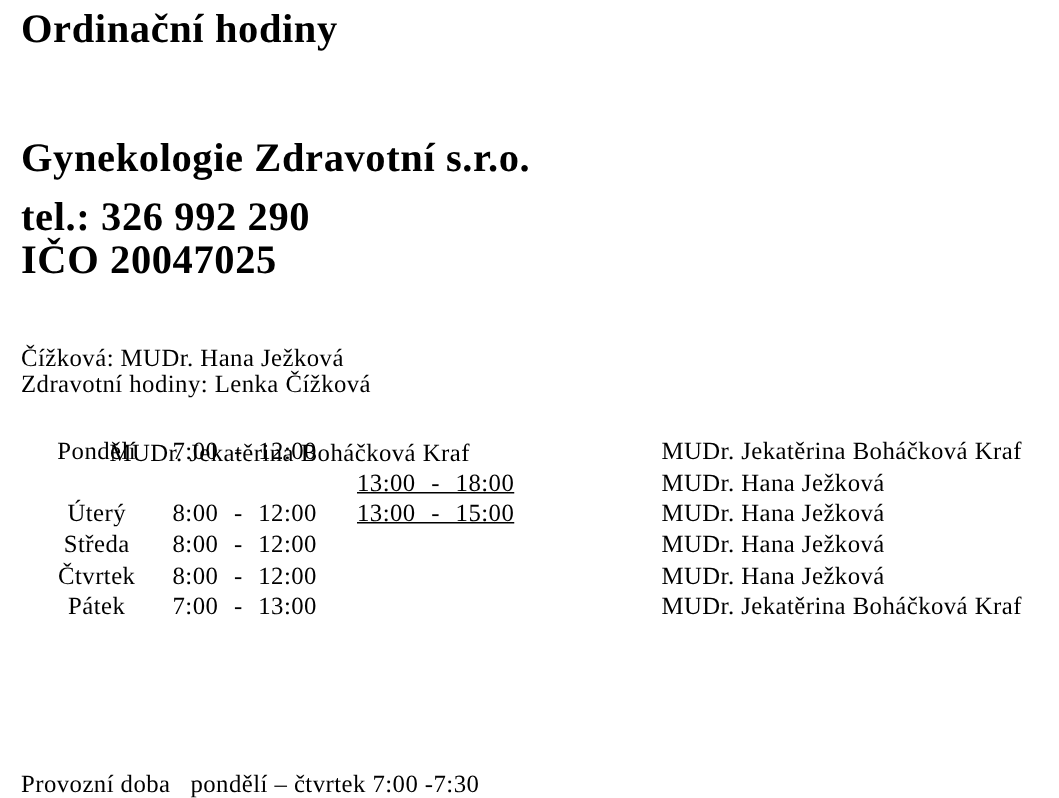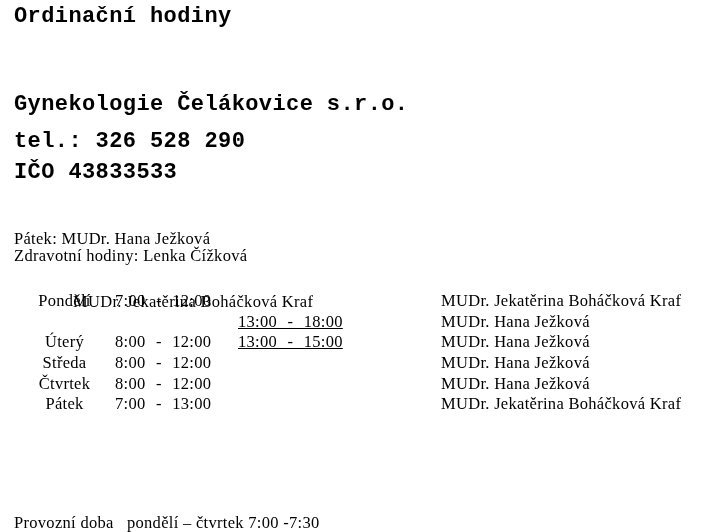--- a/index.html
+++ b/index.html
@@ -12,25 +12,24 @@
     width: 706px;
     height: 532px;
     background: #ffffff;
     color: #000000;
     font-family: "Liberation Serif", serif;
     overflow: hidden;
   }
   .heading {
     position: absolute;
     left: 14px;
-    font-size: 22px;
+    font-size: 27px;
     font-weight: bold;
     letter-spacing: 0.4px;
     white-space: pre;
-    font-family: Liberation Mono, monospace;
   }
   .title-block   { top: 4px; }
   .company-block { top: 49px; line-height: 22.5px; }
   .phone-block   { top: 129px; }
   .body-text {
     position: absolute;
     left: 14px;
     font-size: 16.5px;
     letter-spacing: 0.3px;
     line-height: 20.7px;
@@ -55,28 +54,28 @@
   .footer-block { top: 472px; }
 </style>
 </head>
 <body>
 
 <div class="page">
 
   <div class="heading title-block">Ordinační hodiny</div>
 
   <div class="heading company-block">
-    <div>Gynekologie Čelákovice s.r.o.</div>
-    <div>IČO 43833533</div>
+    <div>Gynekologie Zdravotní s.r.o.</div>
+    <div>IČO 20047025</div>
   </div>
 
-  <div class="heading phone-block">tel.: 326 528 290</div>
+  <div class="heading phone-block">tel.: 326 992 290</div>
 
   <div class="body-text doctors-block">
-    <div class="line1"><span>Pátek: </span><span>MUDr. Hana Ježková</span></div>
+    <div class="line1"><span>Čížková: </span><span>MUDr. Hana Ježková</span></div>
     <div class="line2">MUDr. Jekatěrina Boháčková Kraf</div>
   </div>
 
   <div class="body-text nurse-block">Zdravotní hodiny: Lenka Čížková</div>
 
   <div class="body-text schedule-block"><div class="srow"><span class="col-day">Pondělí</span><span class="col-t1">7:00 - 12:00</span><span class="col-t2"></span><span class="col-doc">MUDr. Jekatěrina Boháčková Kraf</span></div><div class="srow"><span class="col-day"></span><span class="col-t1"></span><span class="col-t2">13:00 - 18:00</span><span class="col-doc">MUDr. Hana Ježková</span></div><div class="srow"><span class="col-day">Úterý</span><span class="col-t1">8:00 - 12:00</span><span class="col-t2">13:00 - 15:00</span><span class="col-doc">MUDr. Hana Ježková</span></div><div class="srow"><span class="col-day">Středa</span><span class="col-t1">8:00 - 12:00</span><span class="col-t2"></span><span class="col-doc">MUDr. Hana Ježková</span></div><div class="srow"><span class="col-day">Čtvrtek</span><span class="col-t1">8:00 - 12:00</span><span class="col-t2"></span><span class="col-doc">MUDr. Hana Ježková</span></div><div class="srow"><span class="col-day">Pátek</span><span class="col-t1">7:00 - 13:00</span><span class="col-t2"></span><span class="col-doc">MUDr. Jekatěrina Boháčková Kraf</span></div></div>
 
   <div class="body-text footer-block">
     <div>Provozní doba   pondělí – čtvrtek 7:00 -7:30</div>
     

